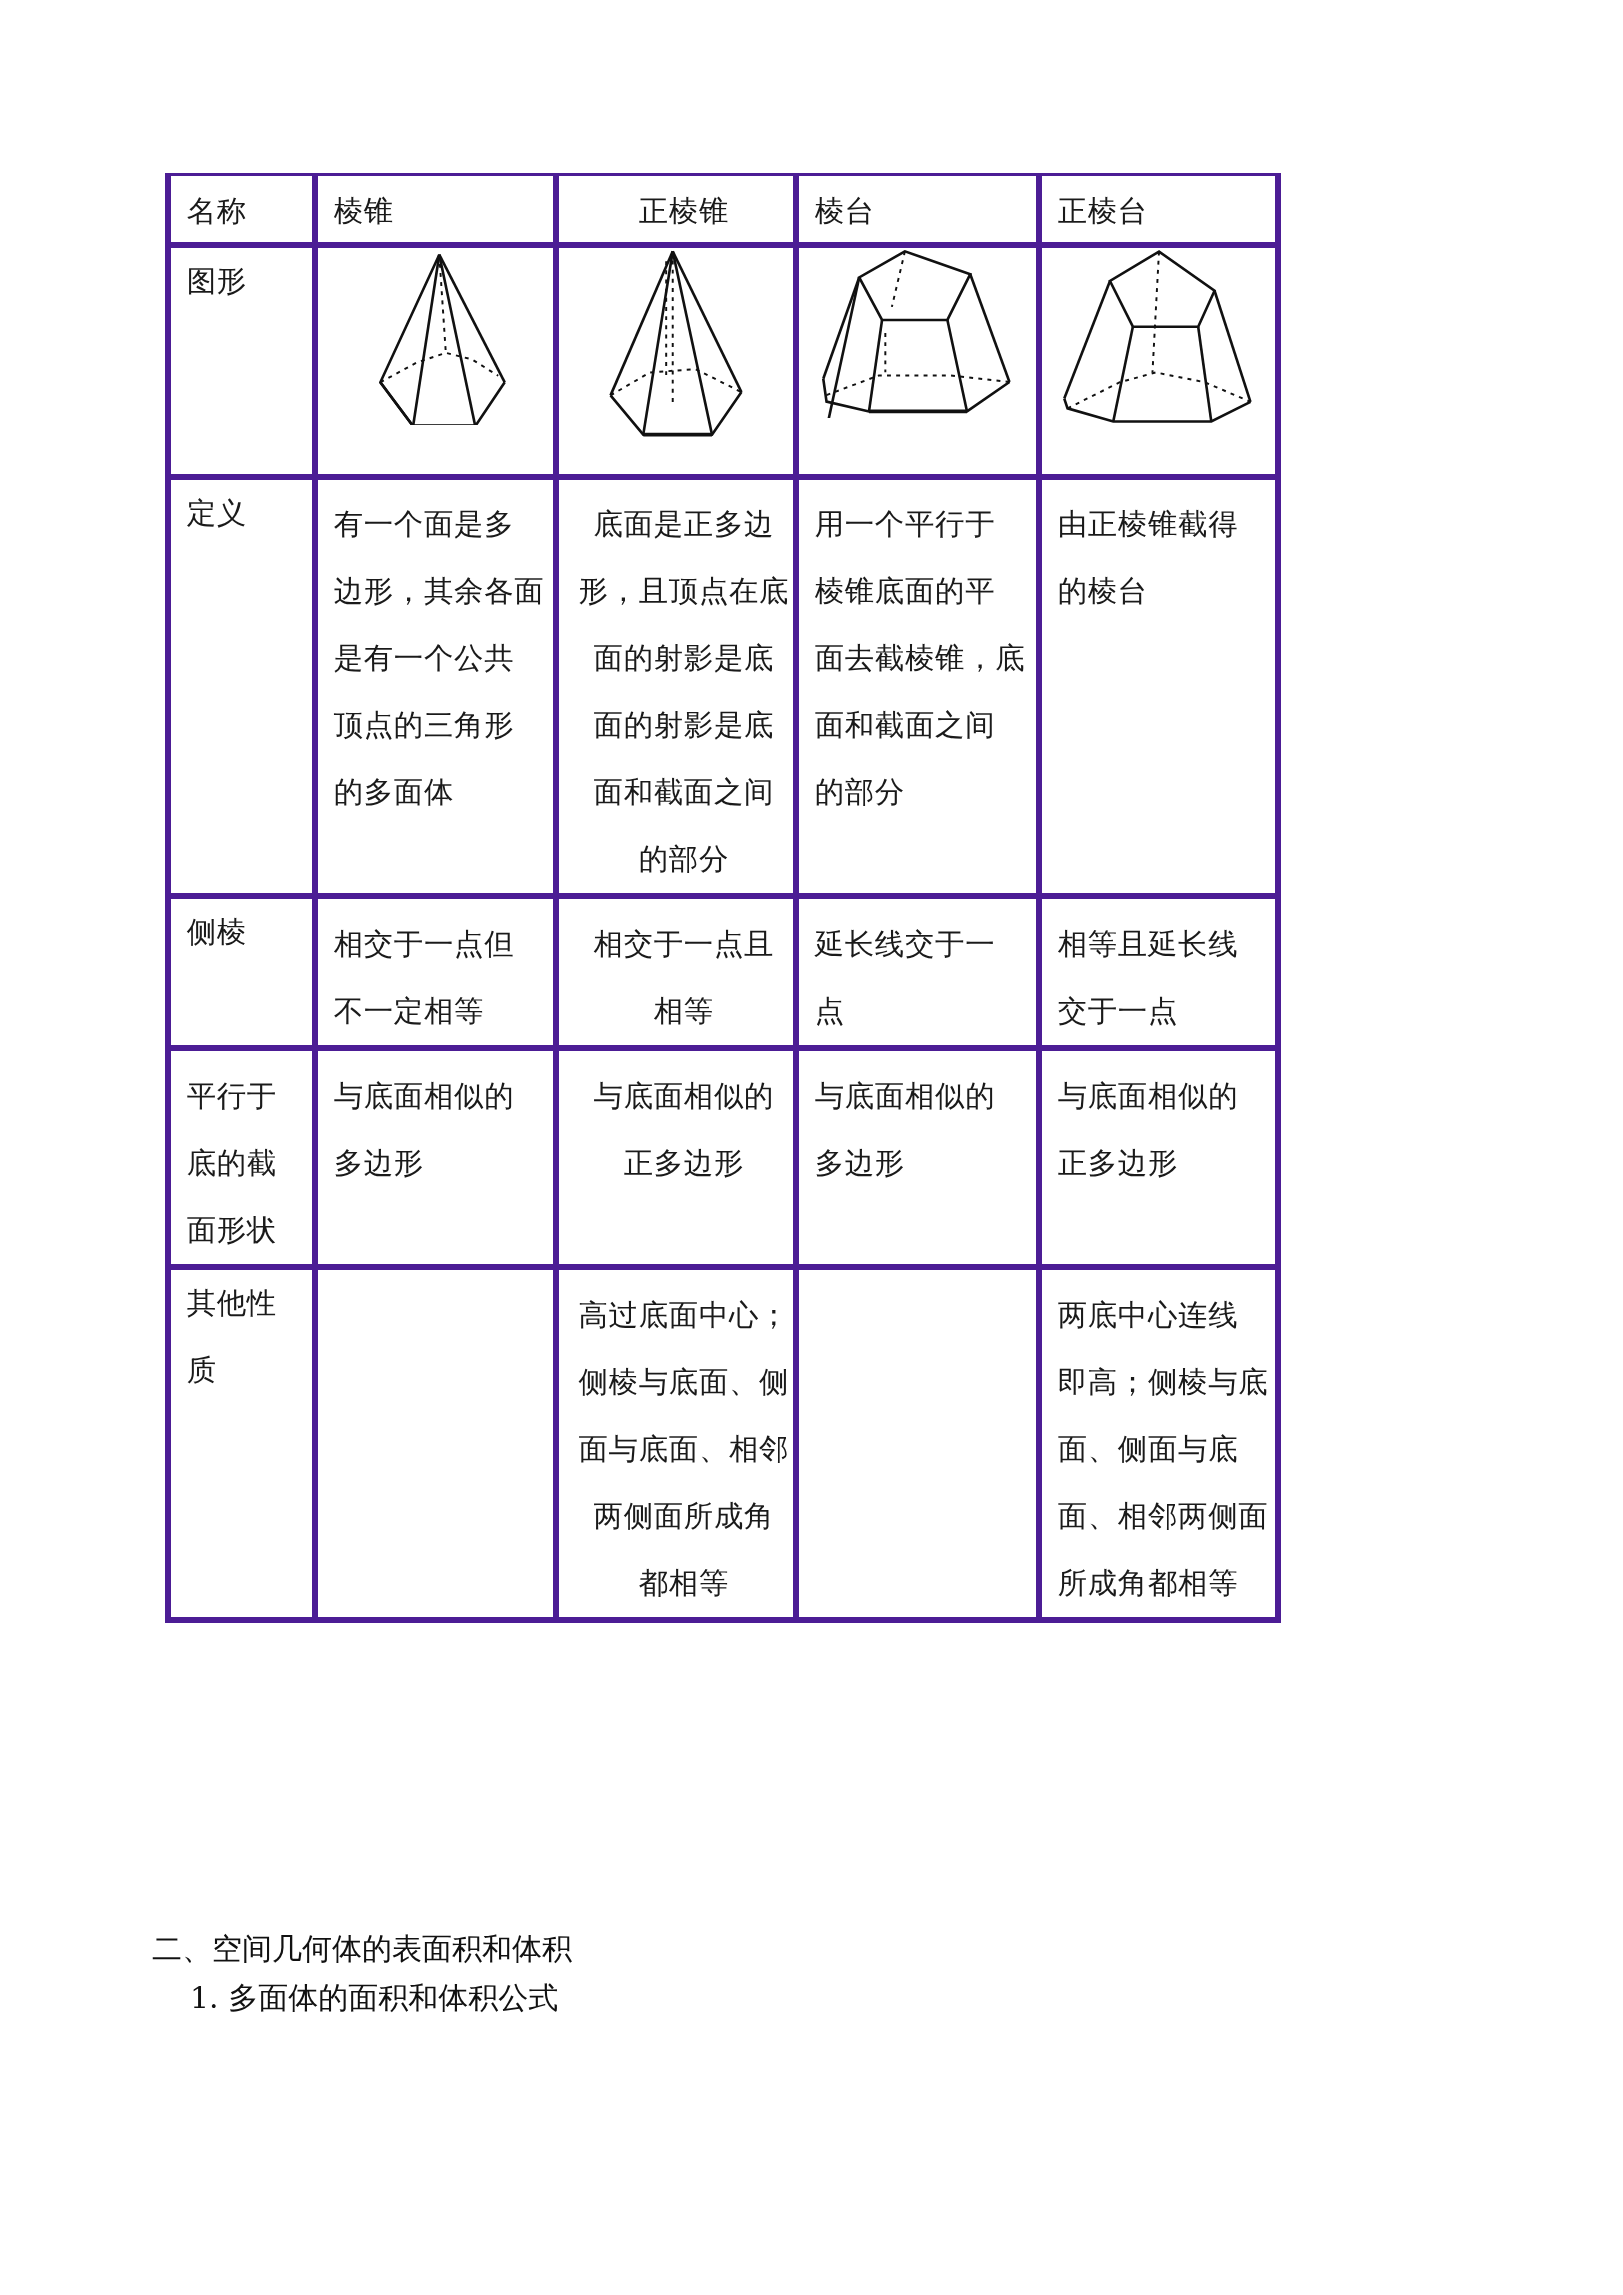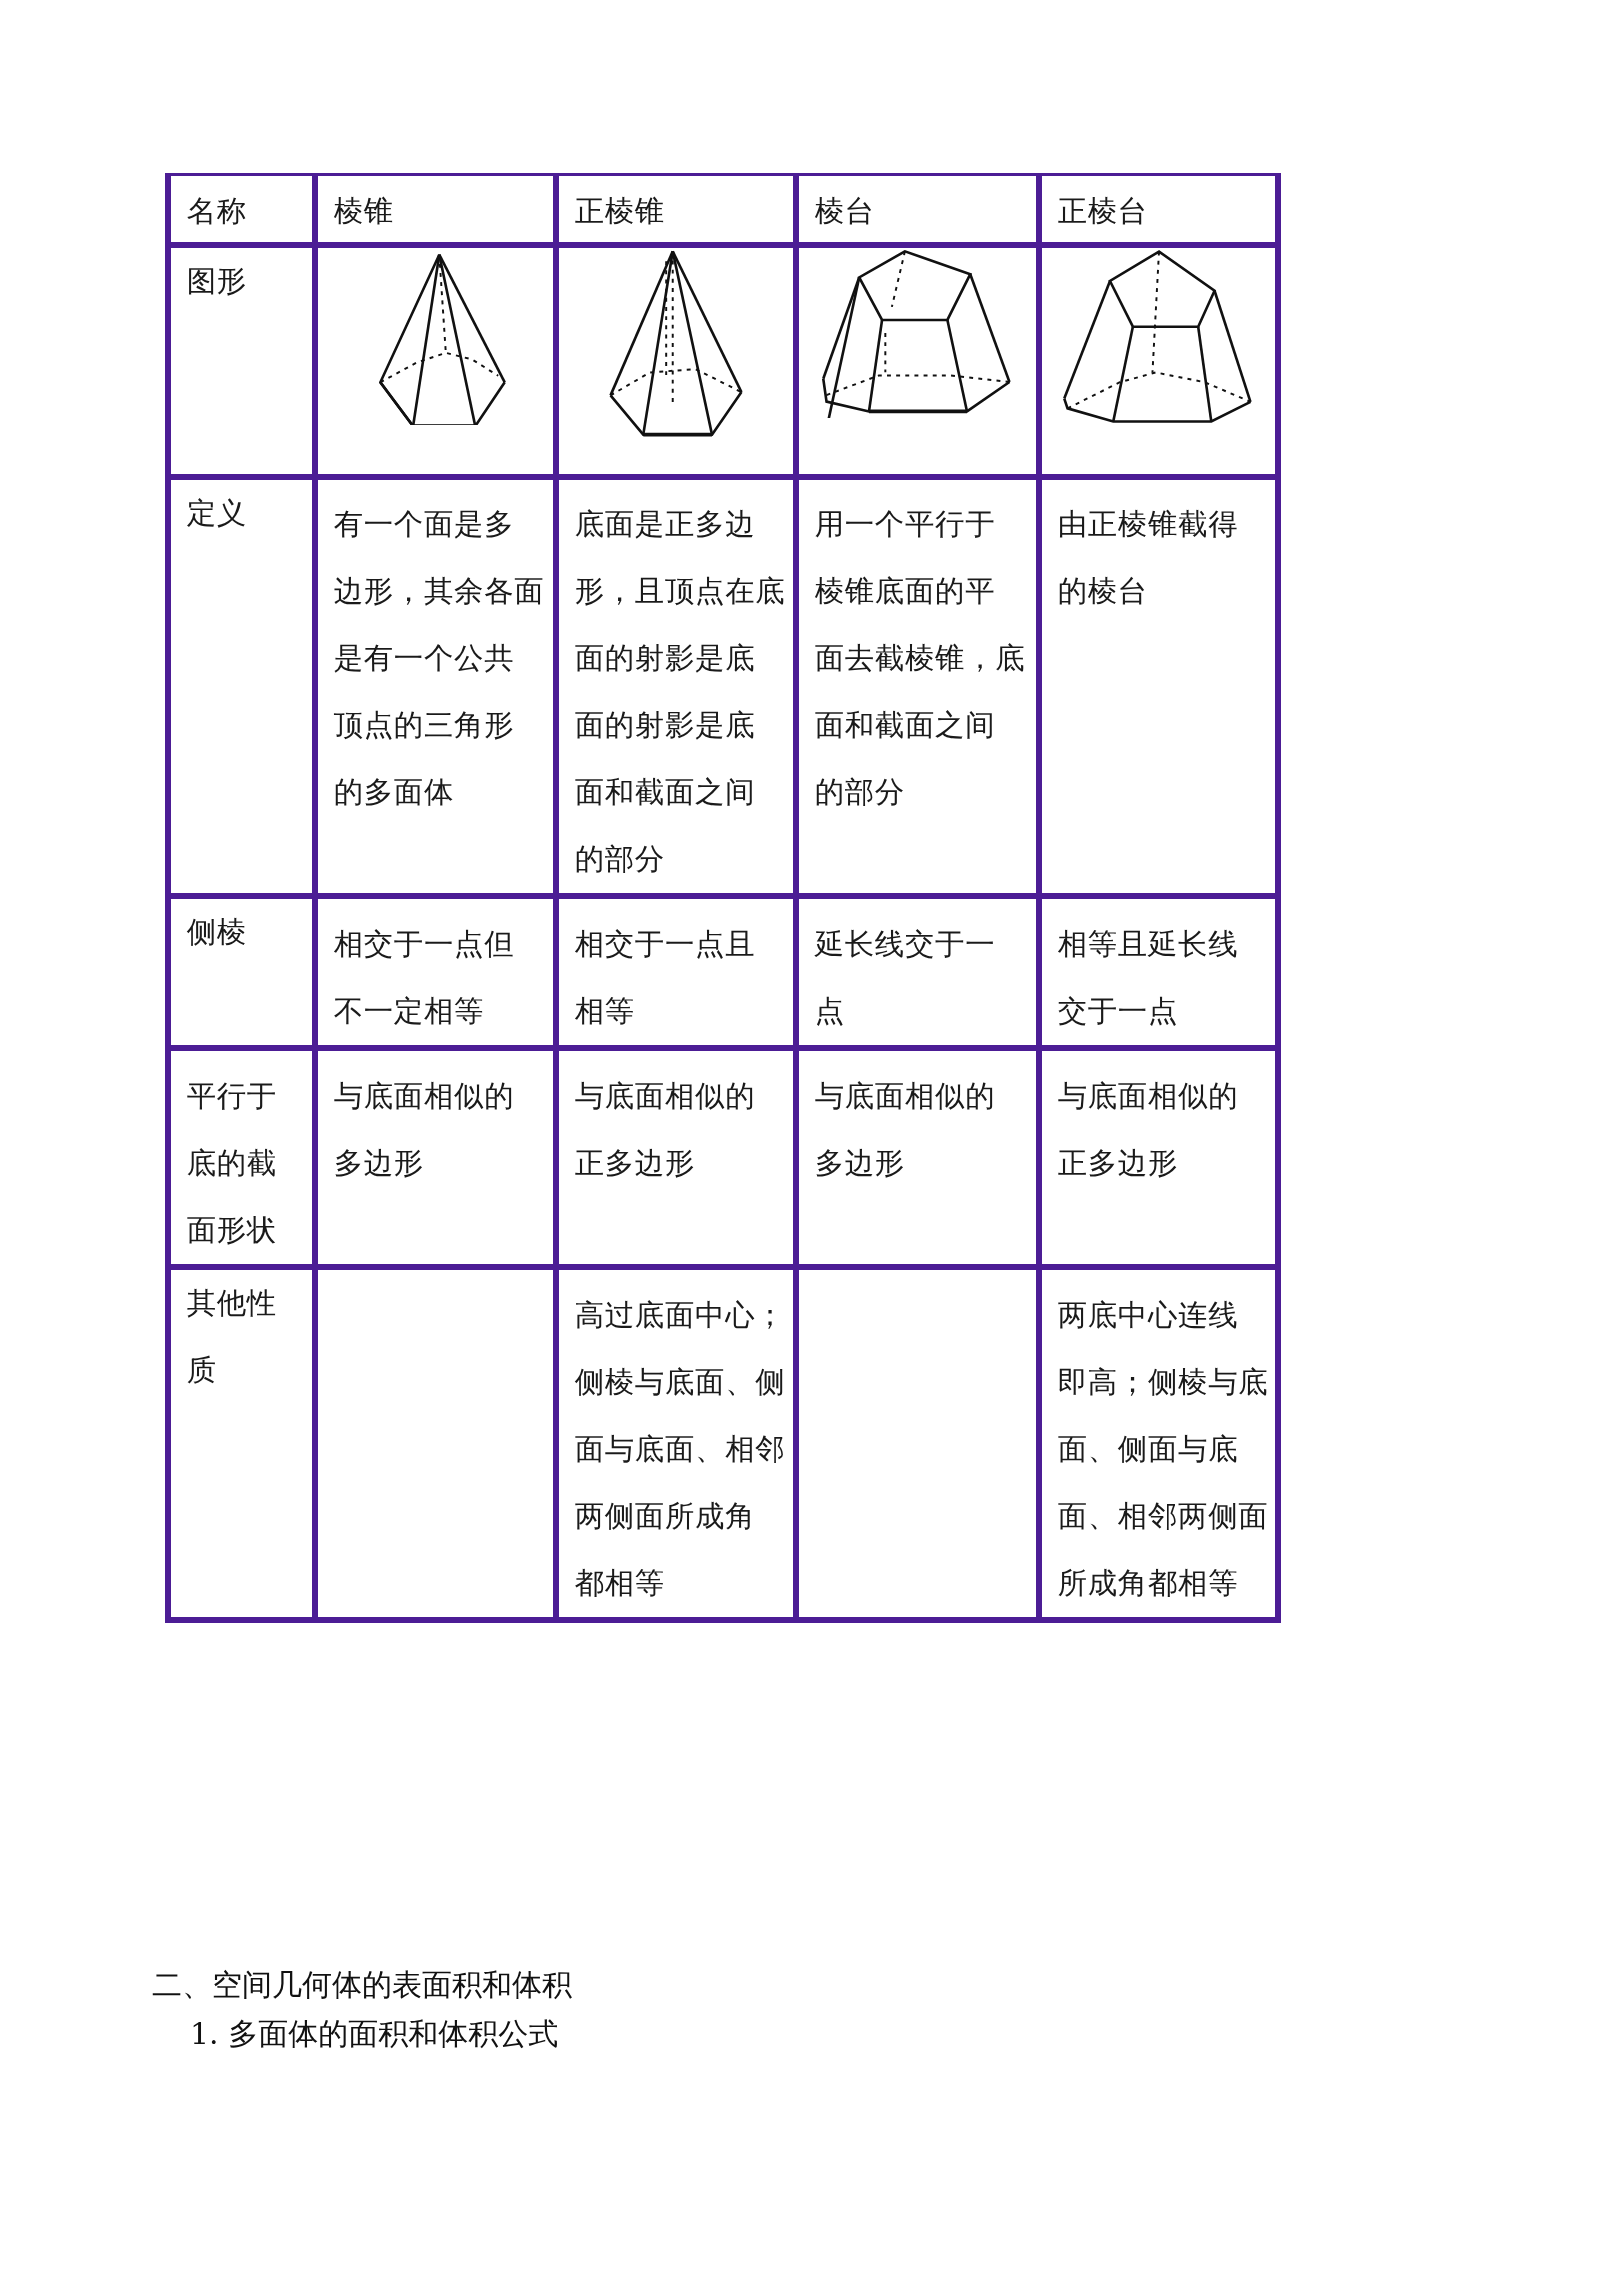--- a/index.html
+++ b/index.html
@@ -2,27 +2,27 @@
 <html style="font-size:10.5px"><head>
 <meta charset="utf-8">
 <style>
   html, body { margin:0; padding:0; background:#fff; }
   body { width:1623px; height:2295px; position:relative; overflow:hidden;
          font-family:"DejaVu Sans", sans-serif; color:#1a1a1a; }
   .tbl { position:absolute; left:165px; top:173px; border-collapse:collapse;
          table-layout:fixed; }
   .tbl td { border:6px solid #4c1d95; vertical-align:top; padding:0; }
   .tbl tr.head td { border-top-width:3.9px; }
-  .tbl td.thick { border-left-width:3.3px; }
+  .tbl td.thick { border-left-width:3.3px;text-align:center; }
   .cell { padding:11.8px 0 0 15.7px; font-size:29.4px; line-height:67px; letter-spacing:0.7px; }
   .head .cell { padding-top:11.8px; line-height:46px; }
   .vcenter { display:flex; align-items:center; height:100%; }
   .fig { display:flex; align-items:center; justify-content:center; height:100%; }
   .fig svg { display:block; }
-  .heading { position:absolute; font-family:"DejaVu Serif", serif; font-size:30px; color:#111; white-space:nowrap;margin-top:36px; }
+  .heading { position:absolute; font-family:"DejaVu Serif", serif; font-size:30px; color:#111; white-space:nowrap; }
 </style>
 </head>
 <body>
 
 <table class="tbl">
   <colgroup>
     <col style="width:147px">
       <col style="width:241px">
       <col style="width:240px">
       <col style="width:243px">

